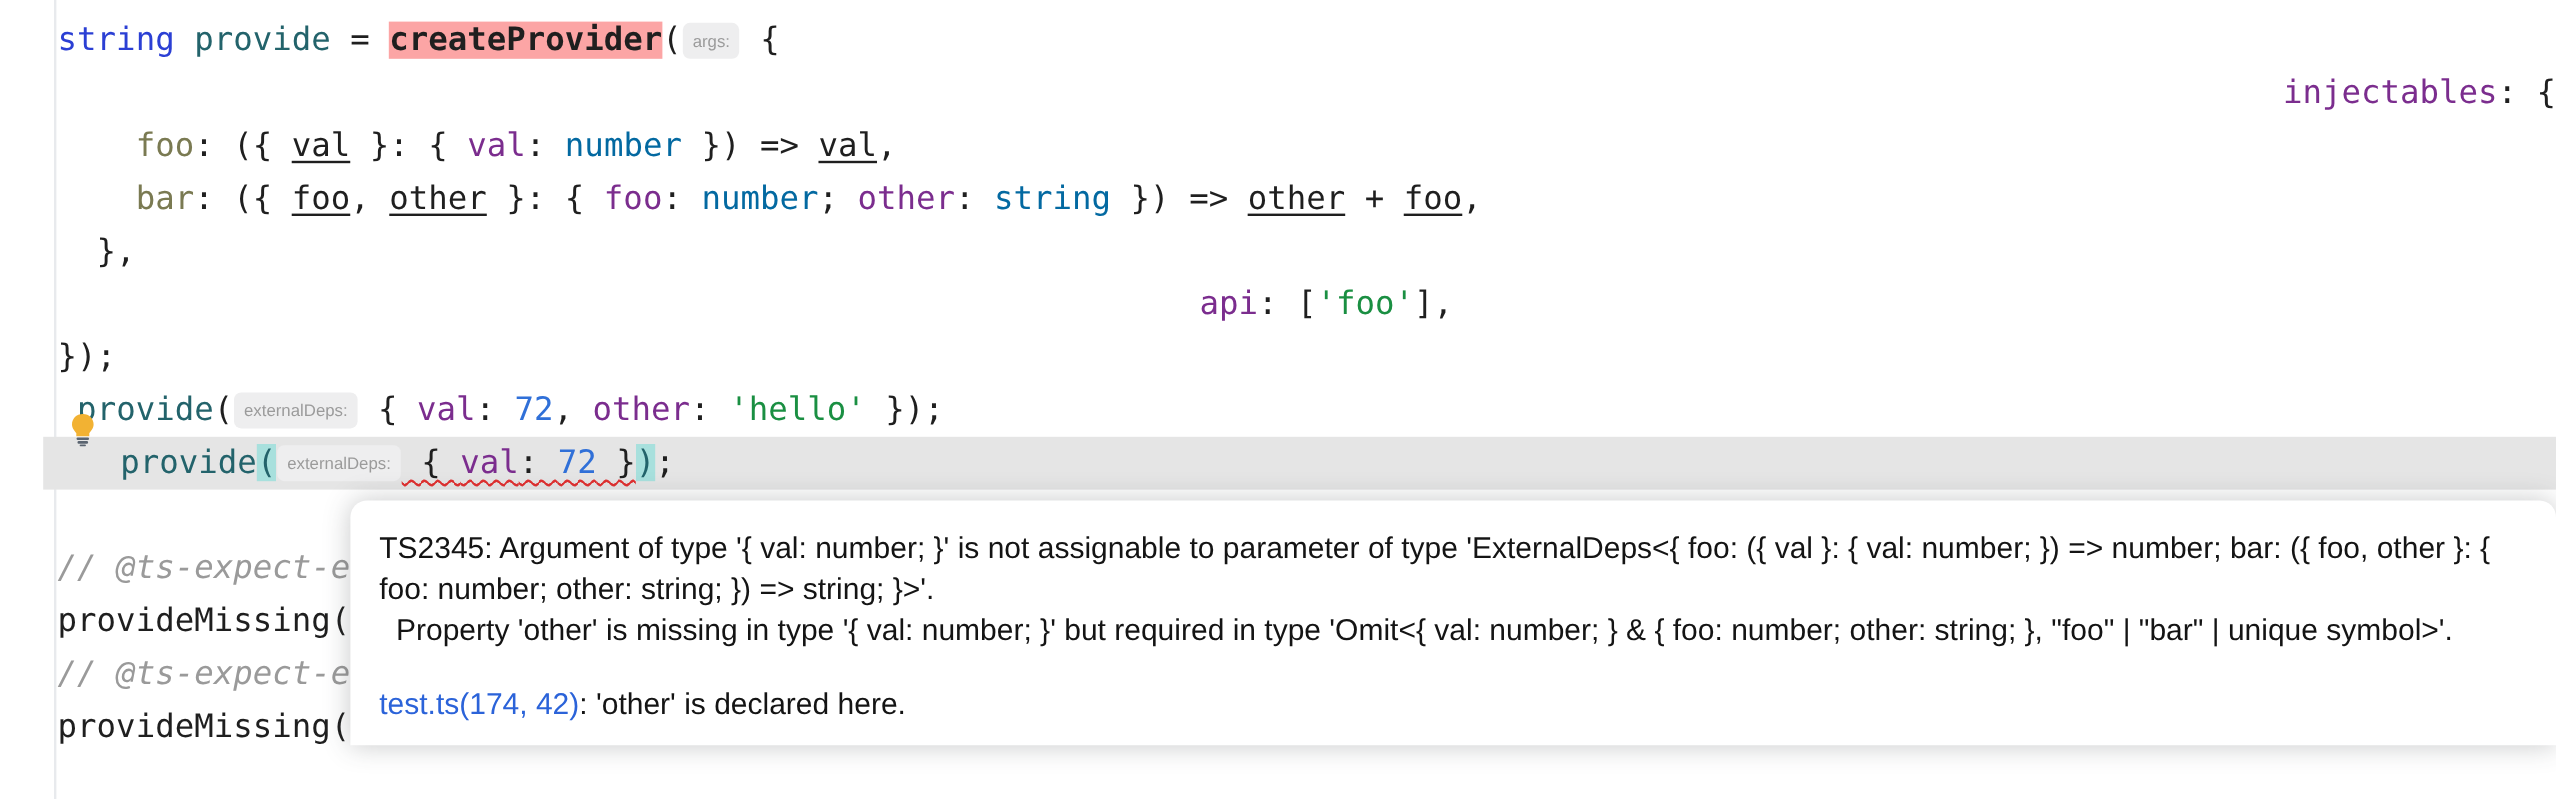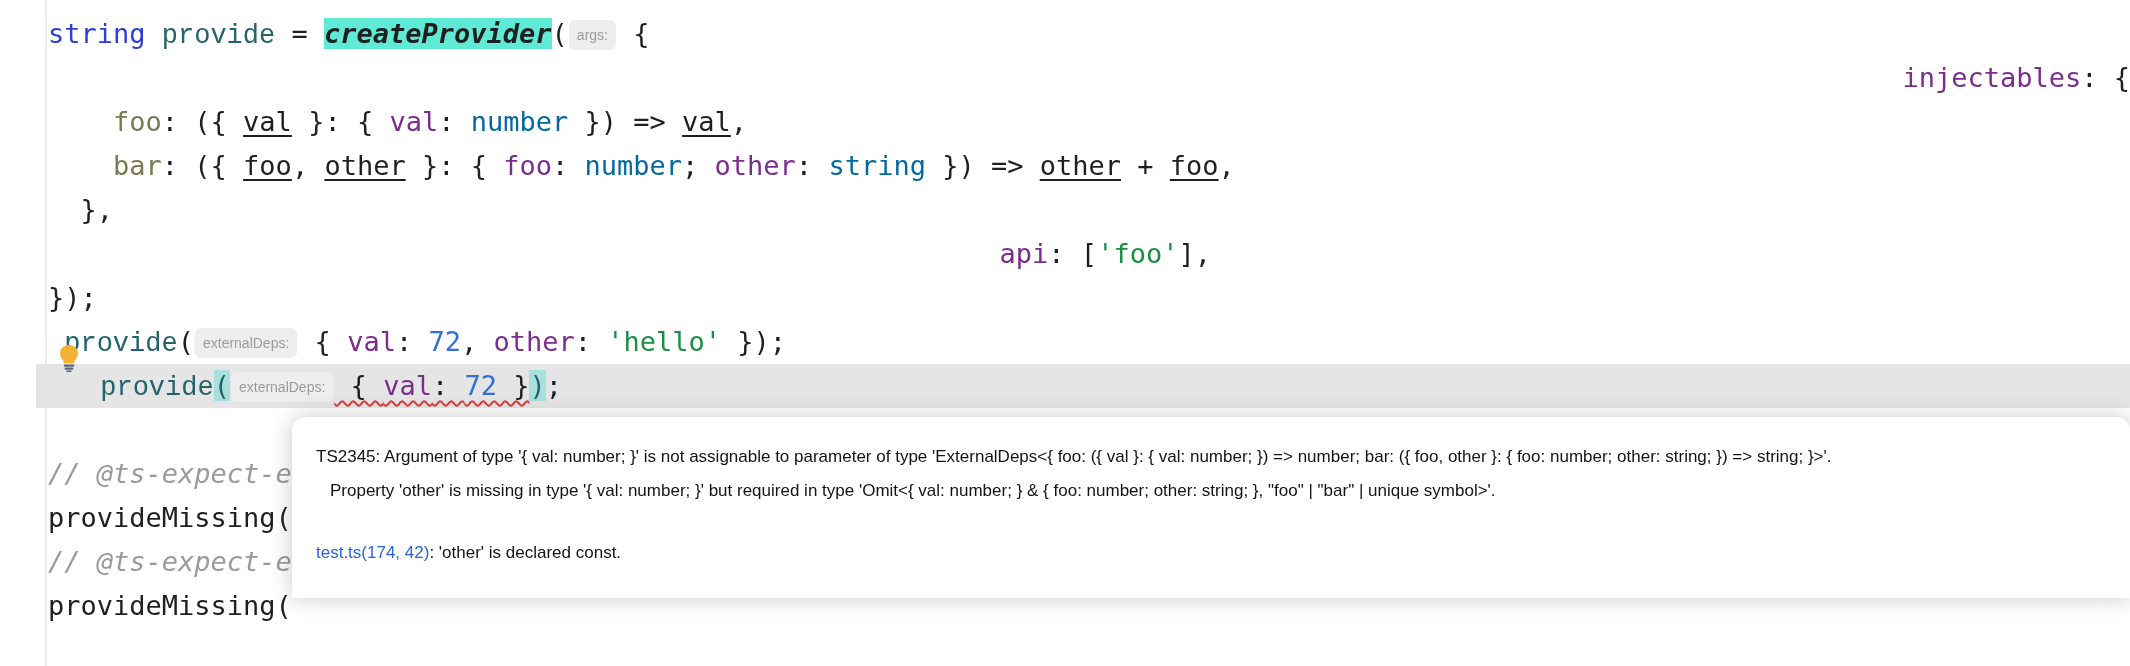--- a/index.html
+++ b/index.html
@@ -56,22 +56,22 @@
     padding-left: 48px;
   }
 
   .line.current {
     background: #e5e5e5;
     margin-left: 36px;
   }
 
   
   .kw        { color: #2b3fd4; }          
-  .ident     { color: #23636b; font-family: Liberation Mono, monospace; }          
-  .fn-hl     { color: #1f1f1f; font-style: italic; font-weight: bold; background: #5eead4; }
+  .ident     { color: #23636b; }          
+  .fn-hl     { color: #1f1f1f; font-weight: bold; background: #fca5a5; }
   .prop      { color: #7b2d8e; }          
   .prop-dim  { color: #7a7a52; }          
   .type      { color: #0369a1; }          
   .num       { color: #3070d8; }          
   .str       { color: #1a8f42; }          
   .plain     { color: #1f1f1f; }
   .param     { color: #1f1f1f; text-decoration: underline; text-underline-offset: 4px; }
   .comment   { color: #9a9a9a; font-style: italic; }
 
   
@@ -111,28 +111,28 @@
     width: 26px;
     height: 28px;
   }
 
   
   .tooltip {
     position: absolute;
     left: 292px;
     top: 417px;
     width: 1838px;
-    height: 181px;
+    height: 204px;
     background: #ffffff;
     border-radius: 14px 14px 0 0;
     box-shadow: 0 0 22px rgba(60, 64, 67, 0.28);
     box-sizing: border-box;
     padding: 23px 24px 0 24px;
     font-family: "Liberation Sans", sans-serif;
-    font-size: 17px;
+    font-size: 25px;
     line-height: 34px;
     color: #141414;
     overflow: hidden;
   }
   .tooltip p {
     margin: 0;
   }
   .tt-indent { padding-left: 14px; }
   .tt-gap { height: 28px; }
   .tt-link {
@@ -171,16 +171,16 @@
       <rect x="7.8" y="20.6" width="10.4" height="2.1" rx="1" fill="#5a6470"></rect>
       <rect x="8.6" y="23.6" width="8.8" height="2.1" rx="1" fill="#5a6470"></rect>
       <rect x="10.4" y="26.4" width="5.2" height="1.6" rx="0.8" fill="#5a6470"></rect>
     </svg>
   </div>
 
   <div class="tooltip">
     <p>TS2345: Argument of type '{ val: number; }' is not assignable to parameter of type 'ExternalDeps&lt;{ foo: ({ val }: { val: number; }) =&gt; number; bar: ({ foo, other }: { foo: number; other: string; }) =&gt; string; }&gt;'.</p>
     <p class="tt-indent">Property 'other' is missing in type '{ val: number; }' but required in type 'Omit&lt;{ val: number; } &amp; { foo: number; other: string; }, "foo" | "bar" | unique symbol&gt;'.</p>
     <div class="tt-gap"></div>
-    <p><span class="tt-link">test.ts(174, 42)</span><span>: 'other' is declared const.</span></p>
+    <p><span class="tt-link">test.ts(174, 42)</span><span>: 'other' is declared here.</span></p>
   </div>
 
 </div>
 
 </body></html>

